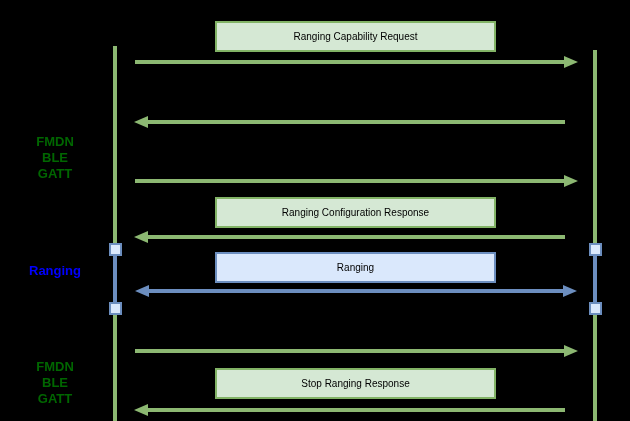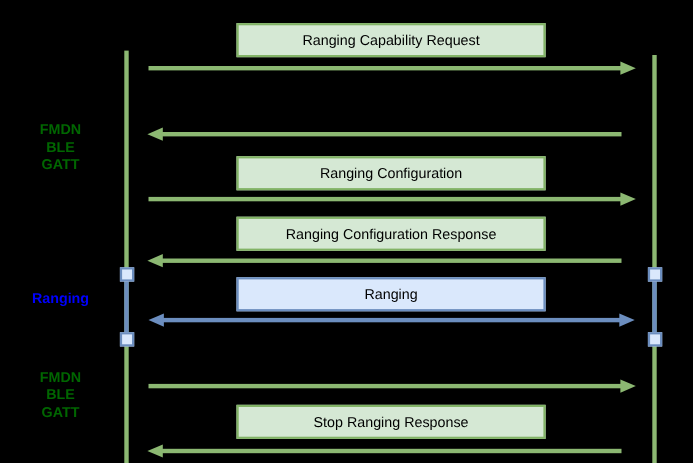--- a/index.html
+++ b/index.html
@@ -15,37 +15,37 @@
   html,body{margin:0;padding:0;background:var(--bg);}
   .stage{
     position:relative;width:630px;height:421px;background:var(--bg);
     overflow:hidden;font-family:"Liberation Sans",sans-serif;
   }
   .lifeline{position:absolute;width:4px;background:var(--garrow);z-index:1;}
   .msg-box{
     position:absolute;left:215px;width:281px;height:31px;box-sizing:border-box;
     border:2px solid var(--gborder);background:var(--gfill);
     display:flex;align-items:center;justify-content:center;
-    font-size:13px;color:#000;z-index:3;white-space:nowrap;
+    font-size:10px;color:#000;z-index:3;white-space:nowrap;
   }
   .msg-box.blue{border-color:var(--bborder);background:var(--bfill);}
   .arrow-line{position:absolute;height:3.5px;z-index:2;}
   .green-line{background:var(--garrow);}
   .blue-line{background:var(--bborder);}
   .head{position:absolute;width:0;height:0;z-index:2;
     border-top:6px solid transparent;border-bottom:6px solid transparent;}
   .head.right.green{border-left:14px solid var(--garrow);}
   .head.left.green{border-right:14px solid var(--garrow);}
   .head.right.blue{border-left:14px solid var(--bborder);}
   .head.left.blue{border-right:14px solid var(--bborder);}
   .phase{
     position:absolute;left:10px;width:90px;text-align:center;
     font-weight:bold;font-size:13px;line-height:16px;z-index:3;
   }
-  .phase.green{color:var(--pgreen);}
+  .phase.green{color:var(--pgreen);margin-top:24px;}
   .phase.blue{color:var(--pblue);}
   .act-connector{position:absolute;width:4px;background:var(--bborder);z-index:2;}
   .act-square{
     position:absolute;width:13px;height:13px;box-sizing:border-box;
     border:2px solid var(--bborder);background:var(--bfill);z-index:3;
   }
 </style>
 </head>
 <body>
 
@@ -68,21 +68,20 @@
     <div>GATT</div>
   </div>
 
   <div class="msg-box" style="top:21px">Ranging Capability Request</div>
   <div class="arrow-line green-line" style="top:60px;left:135px;width:430px"></div>
   <div class="head right green" style="top:56px;left:564px"></div>
 
   <div class="head left green" style="top:116px;left:134px"></div>
   <div class="arrow-line green-line" style="top:120px;left:147px;width:418px"></div>
 
-  <div class="msg-box" style="top:142px">Ranging Configuration</div>
   <div class="arrow-line green-line" style="top:179px;left:135px;width:430px"></div>
   <div class="head right green" style="top:175px;left:564px"></div>
 
   <div class="msg-box" style="top:197px">Ranging Configuration Response</div>
   <div class="head left green" style="top:231px;left:134px"></div>
   <div class="arrow-line green-line" style="top:235px;left:147px;width:418px"></div>
 
   <div class="act-connector" style="left:113px;top:250px;height:58px"></div>
   <div class="act-connector" style="left:593px;top:250px;height:58px"></div>
   <div class="act-square" style="left:109px;top:243px"></div>

